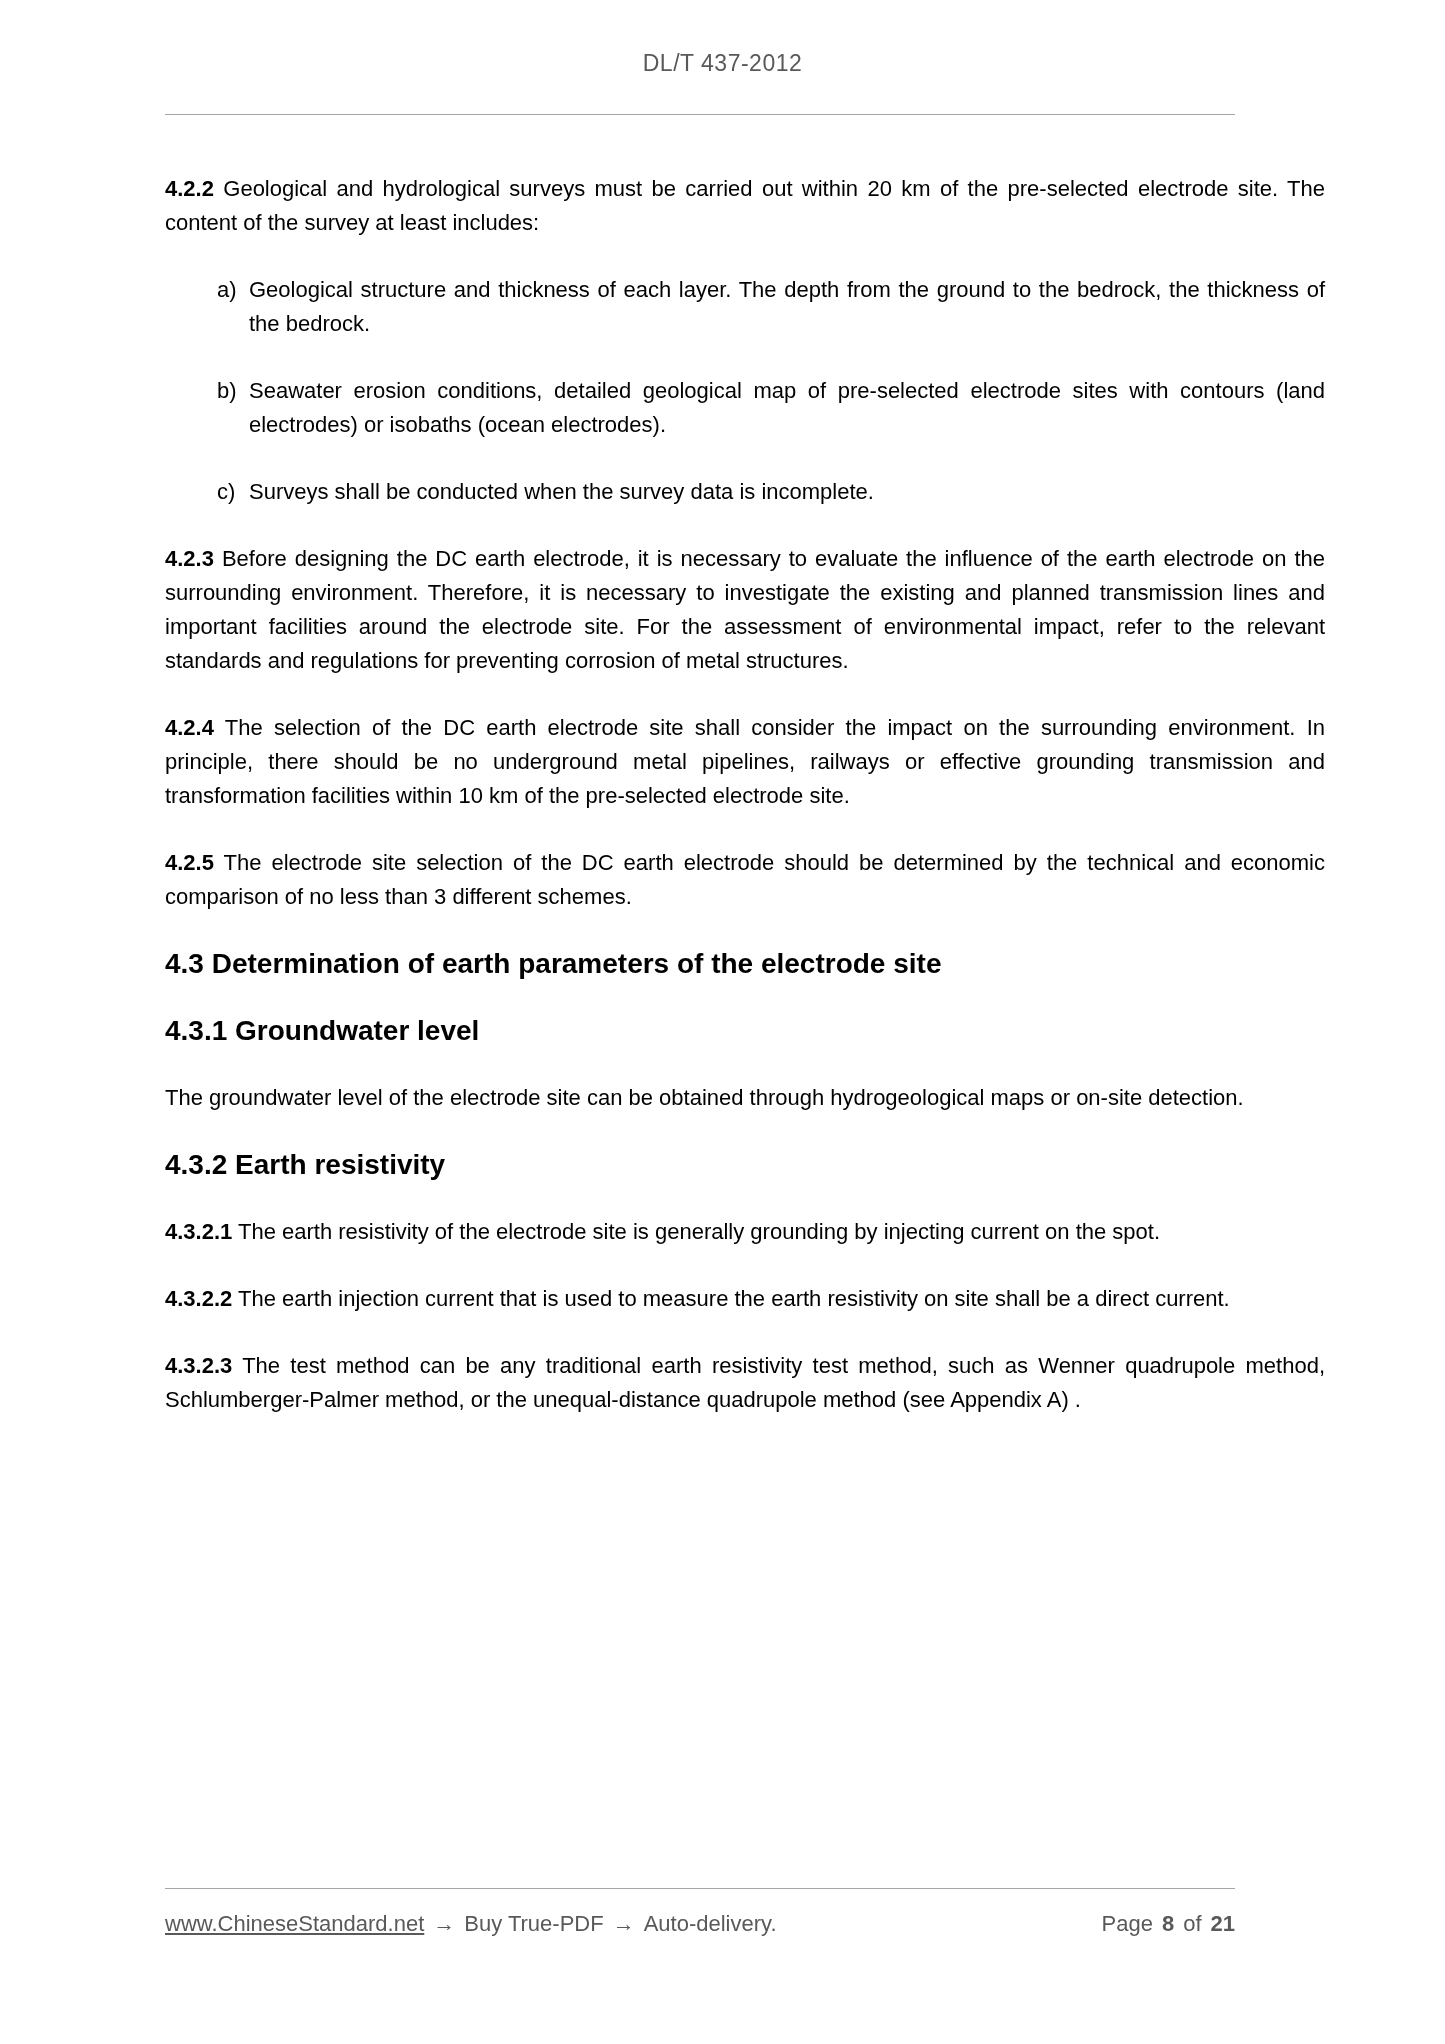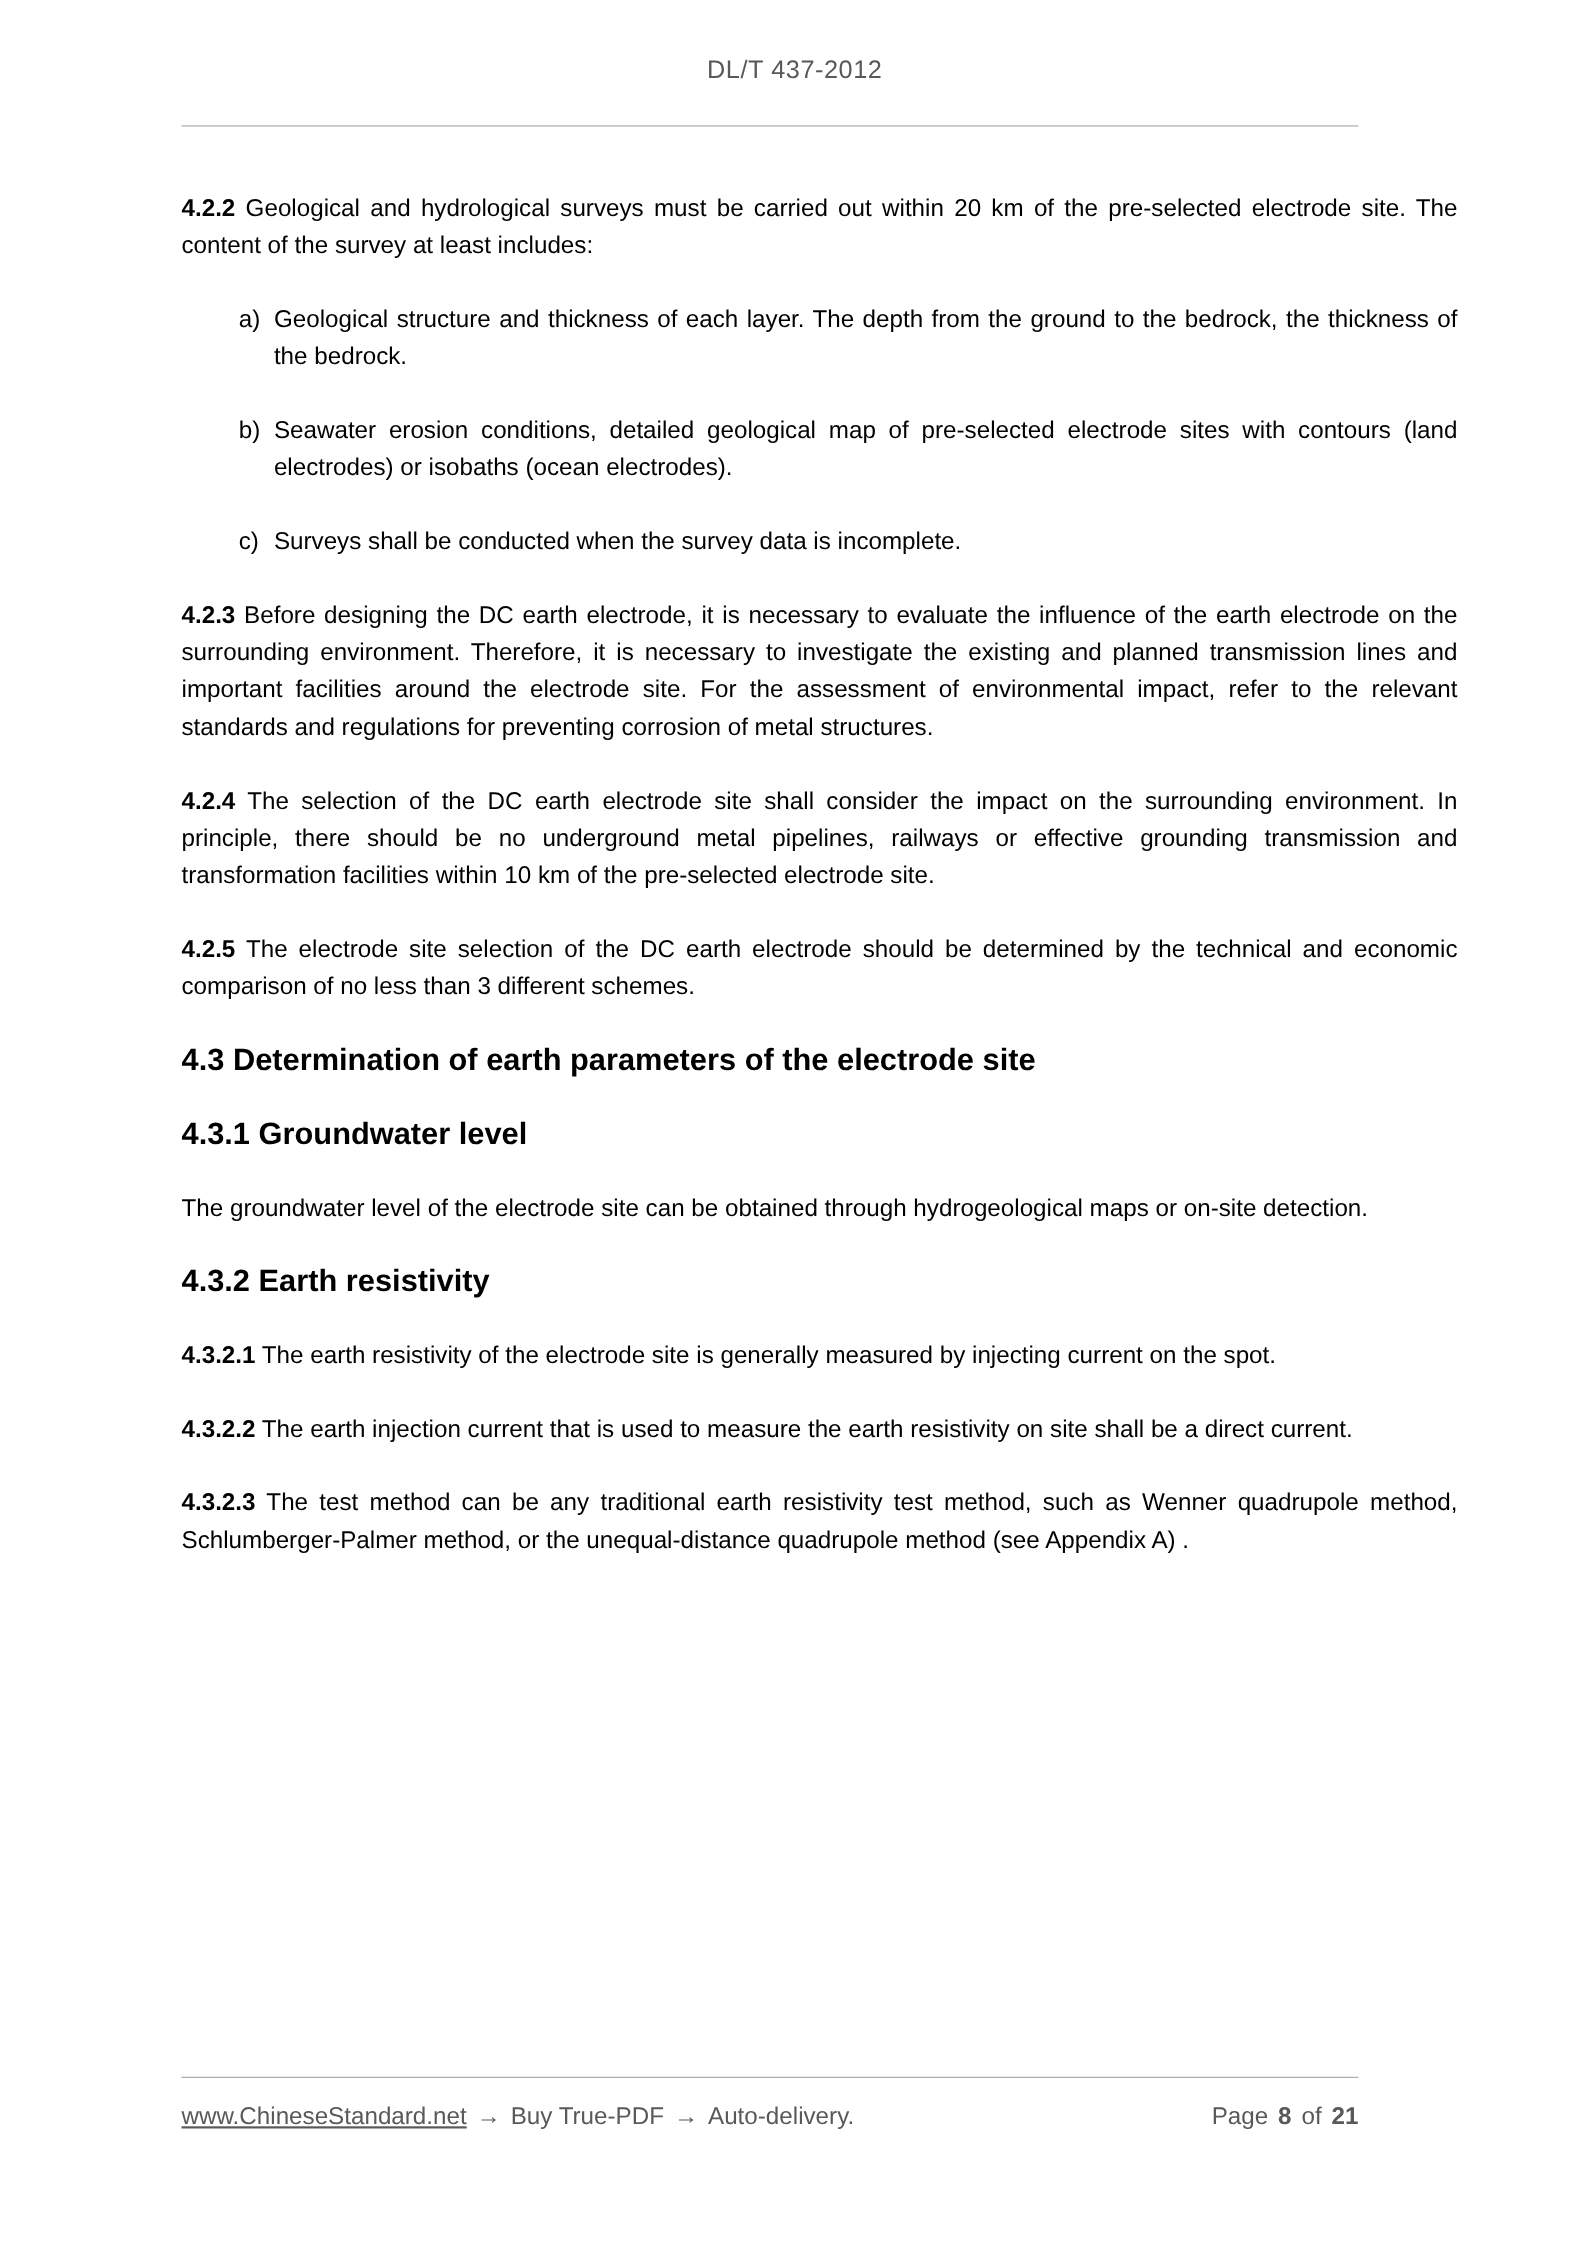--- a/index.html
+++ b/index.html
@@ -94,21 +94,21 @@
       <div class="block list-item"><span class="list-marker">a)</span><span>Geological structure and thickness of each layer. The depth from the ground to the bedrock, the thickness of the bedrock.</span></div>
       <div class="block list-item"><span class="list-marker">b)</span><span>Seawater erosion conditions, detailed geological map of pre-selected electrode sites with contours (land electrodes) or isobaths (ocean electrodes).</span></div>
       <div class="block list-item"><span class="list-marker">c)</span><span>Surveys shall be conducted when the survey data is incomplete.</span></div>
       <p class="block clause"><strong class="clause-num">4.2.3</strong> <span>Before designing the DC earth electrode, it is necessary to evaluate the influence of the earth electrode on the surrounding environment. Therefore, it is necessary to investigate the existing and planned transmission lines and important facilities around the electrode site. For the assessment of environmental impact, refer to the relevant standards and regulations for preventing corrosion of metal structures.</span></p>
       <p class="block clause"><strong class="clause-num">4.2.4</strong> <span>The selection of the DC earth electrode site shall consider the impact on the surrounding environment. In principle, there should be no underground metal pipelines, railways or effective grounding transmission and transformation facilities within 10 km of the pre-selected electrode site.</span></p>
       <p class="block clause"><strong class="clause-num">4.2.5</strong> <span>The electrode site selection of the DC earth electrode should be determined by the technical and economic comparison of no less than 3 different schemes.</span></p>
       <h2 class="block heading"><strong class="clause-num">4.3</strong> <span>Determination of earth parameters of the electrode site</span></h2>
       <h2 class="block heading"><strong class="clause-num">4.3.1</strong> <span>Groundwater level</span></h2>
       <p class="block clause"><span>The groundwater level of the electrode site can be obtained through hydrogeological maps or on-site detection.</span></p>
       <h2 class="block heading"><strong class="clause-num">4.3.2</strong> <span>Earth resistivity</span></h2>
-      <p class="block clause"><strong class="clause-num">4.3.2.1</strong> <span>The earth resistivity of the electrode site is generally measured by injecting current on the spot.</span></p>
+      <p class="block clause"><strong class="clause-num">4.3.2.1</strong> <span>The earth resistivity of the electrode site is generally grounding by injecting current on the spot.</span></p>
       <p class="block clause"><strong class="clause-num">4.3.2.2</strong> <span>The earth injection current that is used to measure the earth resistivity on site shall be a direct current.</span></p>
       <p class="block clause"><strong class="clause-num">4.3.2.3</strong> <span>The test method can be any traditional earth resistivity test method, such as Wenner quadrupole method, Schlumberger-Palmer method, or the unequal-distance quadrupole method (see Appendix A) .</span></p>
     </div>
 
   <div class="footer">
     <hr class="rule">
     <div class="footer-row">
       <div class="footer-left">
         <span class="footer-link">www.ChineseStandard.net</span>
         <span>→</span>

